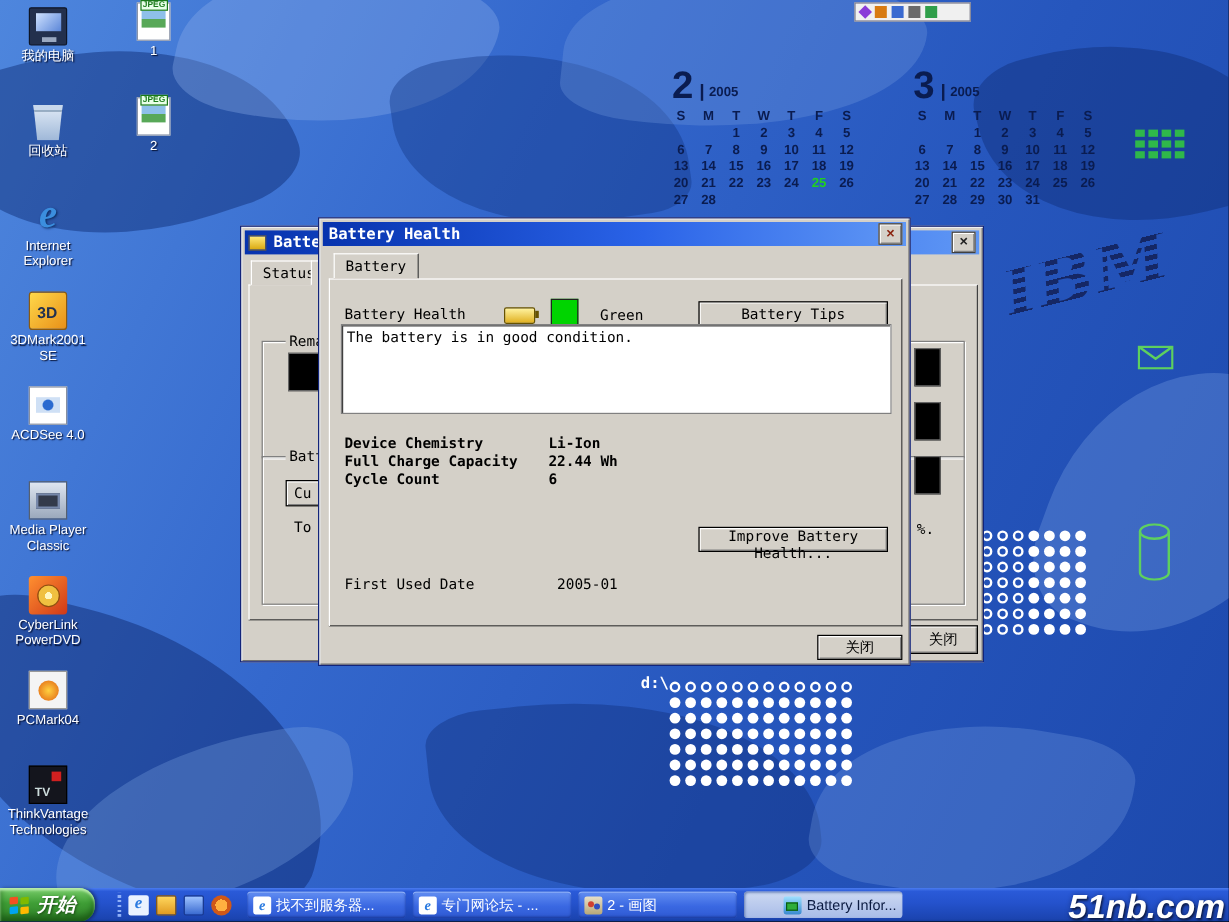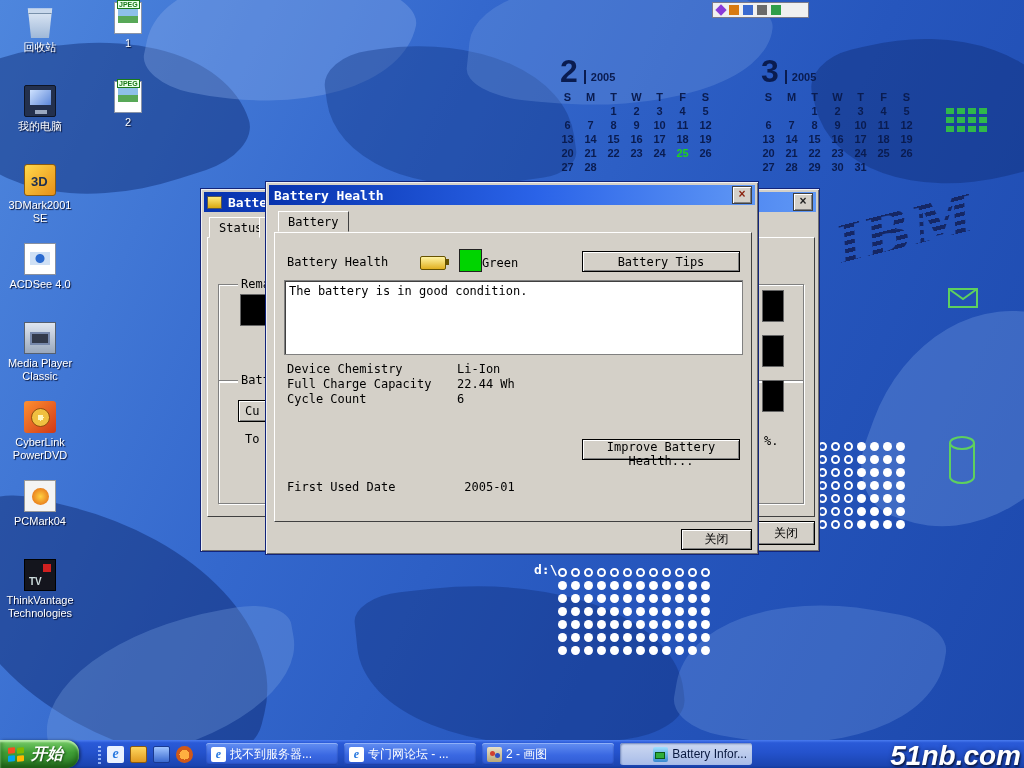--- a/index.html
+++ b/index.html
@@ -104,24 +104,24 @@
   .lcd{width:22px;height:32px;background:#000;border:1px solid #666;box-sizing:border-box;}
   .grp{border:1px solid #808080;box-shadow:1px 1px 0 #fff,inset 1px 1px 0 #fff;}
   .grp-label{background:#d4d0c8;padding:0 3px;z-index:2;}
   
   .dlg-tab{left:12px;top:29px;}
   .dlg-panel{left:8px;top:50px;width:478px;height:290px;}
   .bh-label{left:12px;top:22px;}
   .bh-batticon{left:145px;top:23px;width:24px;height:12px;background:linear-gradient(#fff3a0,#e0b020);border:1px solid #665200;border-radius:2px;}
   .bh-batticon::after{content:"";position:absolute;right:-4px;top:2px;width:3px;height:6px;background:#665200;}
   .bh-square{left:184px;top:16px;width:21px;height:21px;background:#00d400;border:1px solid #222;}
-  .bh-green{left:207px;top:23px;}
+  .bh-green{left:225px;top:23px;}
   .btn-tips{left:307px;top:18px;width:158px;height:21px;}
-  .cond{left:9px;top:47px;width:459px;height:75px;}
-  .fields{left:12px;top:129px;width:440px;}
+  .cond{left:9px;top:37px;width:459px;height:75px;}
+  .fields{left:12px;top:129px;width:440px;font-weight:bold;}
   .field-row{height:15px;white-space:nowrap;}
   .f-label{display:inline-block;width:170px;}
   .fu-row{left:12px;top:204px;white-space:nowrap;margin-top:43px;}
   .btn-improve{left:307px;top:206px;width:158px;height:21px;}
   .dlg-close-btn{left:415px;top:347px;width:71px;height:21px;}
   
   .bw-tab{left:8px;top:28px;}
   .bw-tab2{left:58px;top:28px;width:28px;}
   .bw-panel{left:6px;top:48px;width:608px;height:280px;}
   .bw-group1{left:10px;top:46px;width:584px;height:96px;}
@@ -445,26 +445,30 @@
         <span class="cal-day">29</span>
         <span class="cal-day">30</span>
         <span class="cal-day">31</span>
         <span class="cal-day"></span>
         <span class="cal-day"></span>
       </div>
     </div>
 
   <div class="dsk-col" id="dsk-col1">
       <div class="dsk-item">
+        <div class="dicon i-my-computer"></div>
+        <div class="dlabel">我的电脑</div>
+      </div>
+      <div class="dsk-item">
         <div class="dicon i-recycle-bin"></div>
         <div class="dlabel">回收站</div>
       </div>
       <div class="dsk-item">
-        <div class="dicon i-my-computer"></div>
-        <div class="dlabel">我的电脑</div>
+        <div class="dicon i-internet-explorer"></div>
+        <div class="dlabel">Internet Explorer</div>
       </div>
       <div class="dsk-item">
         <div class="dicon i-3dmark2001"></div>
         <div class="dlabel">3DMark2001 SE</div>
       </div>
       <div class="dsk-item">
         <div class="dicon i-acdsee"></div>
         <div class="dlabel">ACDSee 4.0</div>
       </div>
       <div class="dsk-item">

